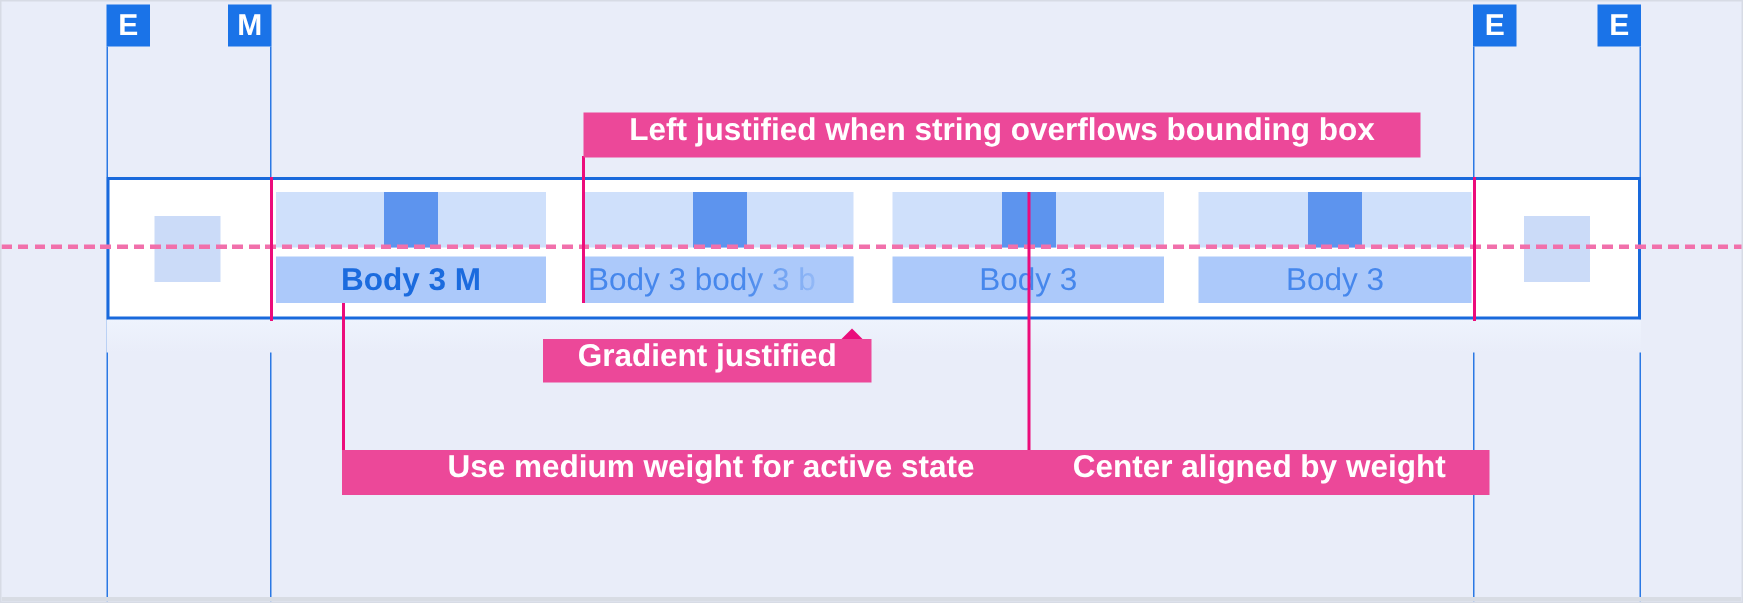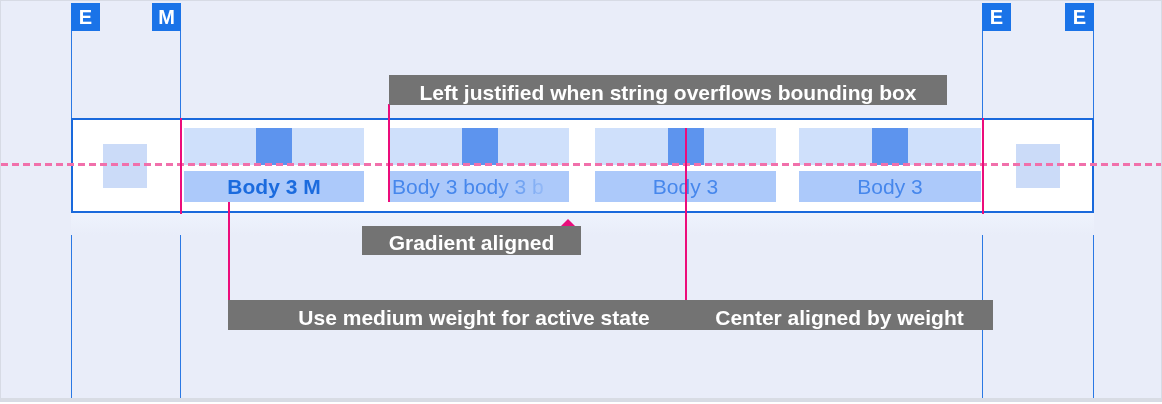--- a/index.html
+++ b/index.html
@@ -51,22 +51,22 @@
   
   .dashed-line{
     position:absolute;left:0;top:162px;width:1162px;height:3px;
     background:repeating-linear-gradient(to right,#F170AB 0px,#F170AB 7px,transparent 7px,transparent 11px);
     z-index:6;
   }
   
   .pline{position:absolute;width:2px;background:#EC0C7B;z-index:7;}
   
   .callout{
-    position:absolute;height:30px;background:#737373;color:#fff;
-    display:flex;align-items:flex-end;justify-content:center;
+    position:absolute;height:30px;background:#ec4899;color:#fff;
+    display:flex;align-items:flex-start;justify-content:center;
     font-size:21px;font-weight:bold;white-space:nowrap;z-index:8;
   }
   .caret-up{
     position:absolute;width:0;height:0;z-index:8;
     border-left:8px solid transparent;border-right:8px solid transparent;
     border-bottom:8px solid #EA0E7C;
   }
 </style>
 </head>
 <body>
@@ -141,21 +141,21 @@
   <div class="pline" style="left:386.5px;top:103px;height:98px"></div>
   <div class="pline" style="left:227px;top:201px;height:98px"></div>
   <div class="pline" style="left:683.5px;top:127px;height:172px"></div>
 
   <div class="callout" style="left:388px;top:74px;width:558px">
     <span>Left justified when string overflows bounding box</span>
   </div>
 
   <div class="caret-up" style="left:559px;top:218px"></div>
   <div class="callout" style="left:361px;top:225px;width:219px;height:29px">
-    <span>Gradient aligned</span>
+    <span>Gradient justified</span>
   </div>
 
   <div class="callout" style="left:227px;top:299px;width:492px">
     <span>Use medium weight for active state</span>
   </div>
 
   <div class="callout" style="left:685px;top:299px;width:307px">
     <span>Center aligned by weight</span>
   </div>
 

